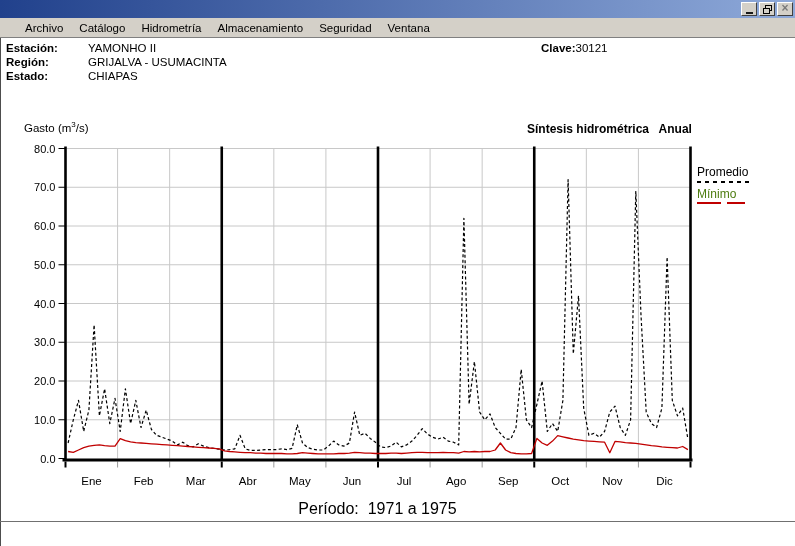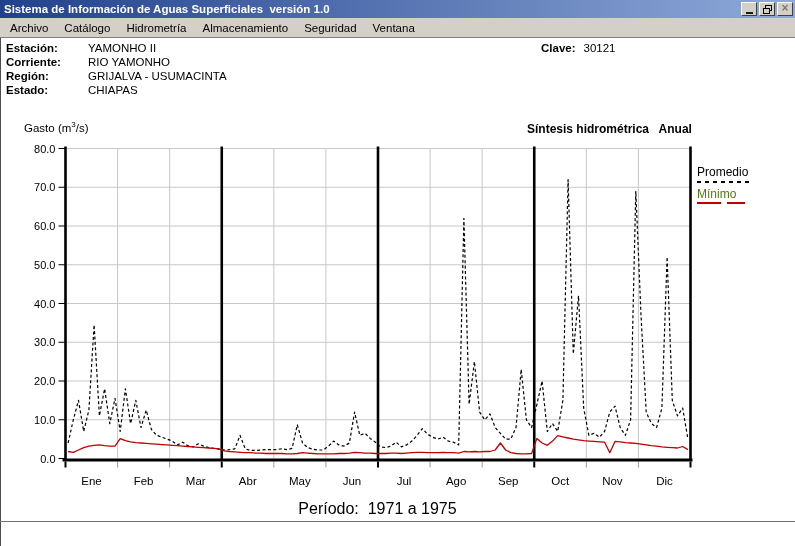--- a/index.html
+++ b/index.html
@@ -11,32 +11,32 @@
             display:flex;align-items:center;}
   .title-text{color:#fff;font-weight:bold;font-size:11.5px;padding-left:4px;white-space:pre;}
   .win-buttons{position:absolute;right:2px;top:2px;display:flex;}
   .win-btn{width:16px;height:14px;background:#d4d0c8;border:1px solid;
            border-color:#ffffff #404040 #404040 #ffffff;margin-left:2px;box-sizing:border-box;
            display:flex;align-items:center;justify-content:center;cursor:default;}
   .min-glyph{width:7px;height:2px;background:#1a1a1a;margin-top:7px;}
   .close-glyph{color:#7a7a7a;font-weight:bold;font-size:12px;margin-top:-2px;}
   
   .menubar{position:absolute;left:0;top:18px;width:795px;height:20px;background:#d4d0c8;
-           border-bottom:1px solid #808080;display:flex;align-items:center;padding-left:2px;
+           border-bottom:1px solid #808080;display:flex;align-items:center;padding-left:17px;
            box-sizing:border-box;}
   .menu-item{font-size:11.5px;padding:2px 8px;}
   
   .content-border-left{position:absolute;left:0;top:38px;width:1px;height:508px;background:#4d4d4d;}
   .bottom-line{position:absolute;left:0;top:521px;width:795px;height:1px;background:#707070;}
   
   .station{position:absolute;left:6px;top:41px;}
   .station-row{display:flex;font-size:11.5px;line-height:14px;}
   .station-label{font-weight:bold;width:82px;}
   .clave{position:absolute;left:541px;top:42px;font-size:11.5px;}
-  .clave-label{font-weight:bold;margin-right:8px;}
+  .clave-label{font-weight:bold;margin-right:0;}
   
   .gasto-label{position:absolute;left:24px;top:120px;font-size:11.5px;}
   .gasto-label sup{font-size:8px;}
   .chart-title{position:absolute;left:527px;top:122px;font-size:12px;font-weight:bold;white-space:pre;}
   
   .legend{position:absolute;left:697px;top:165px;font-size:12px;}
   .legend-promedio-label{color:#000;}
   .legend-line-promedio{width:55px;height:2px;margin:2px 0 4px 0;
       background:repeating-linear-gradient(90deg,#000 0 4px,rgba(0,0,0,0) 4px 8px);}
   .legend-minimo-label{color:#4d7c0f;}
@@ -47,21 +47,20 @@
           font-size:16px;white-space:pre;}
   .chart-svg{position:absolute;left:0;top:0;pointer-events:none;}
   .chart-svg text{font-family:"Liberation Sans",sans-serif;}
 </style>
 </head>
 <body>
 
 <div id="app">
 
   <div class="titlebar">
-    <span class="title-text">Sistema de Información de Aguas Superficiales  versión 1.0</span>
     <div class="win-buttons">
       <div class="win-btn">
         <span class="min-glyph"></span>
       </div>
       <div class="win-btn">
         <svg width="9" height="9" viewBox="0 0 9 9">
           <rect x="2.5" y="0.5" width="6" height="5" fill="#d4d0c8" stroke="#000"></rect>
           <rect x="0.5" y="3.5" width="6" height="5" fill="#d4d0c8" stroke="#000"></rect>
         </svg>
       </div>
@@ -80,24 +79,20 @@
     <span class="menu-item">Ventana</span>
   </div>
 
   <div class="content-border-left"></div>
   <div class="bottom-line"></div>
 
   <div class="station">
     <div class="station-row">
       <span class="station-label">Estación:</span>
       <span class="station-value">YAMONHO II</span>
-    </div>
-    <div class="station-row">
-      <span class="station-label">Corriente:</span>
-      <span class="station-value">RIO YAMONHO</span>
     </div>
     <div class="station-row">
       <span class="station-label">Región:</span>
       <span class="station-value">GRIJALVA - USUMACINTA</span>
     </div>
     <div class="station-row">
       <span class="station-label">Estado:</span>
       <span class="station-value">CHIAPAS</span>
     </div>
   </div>

